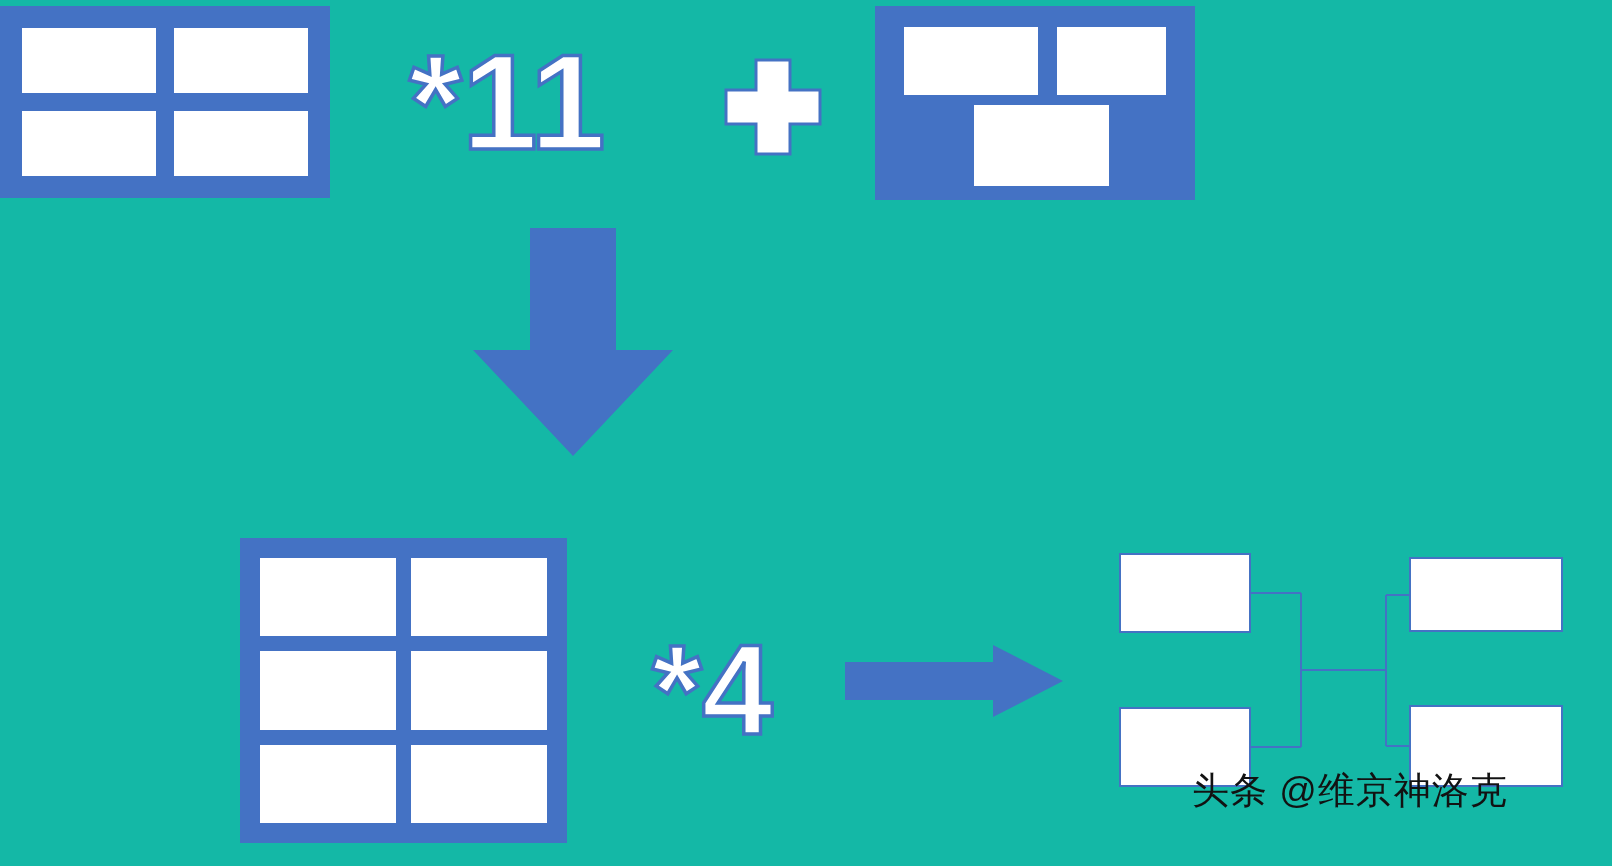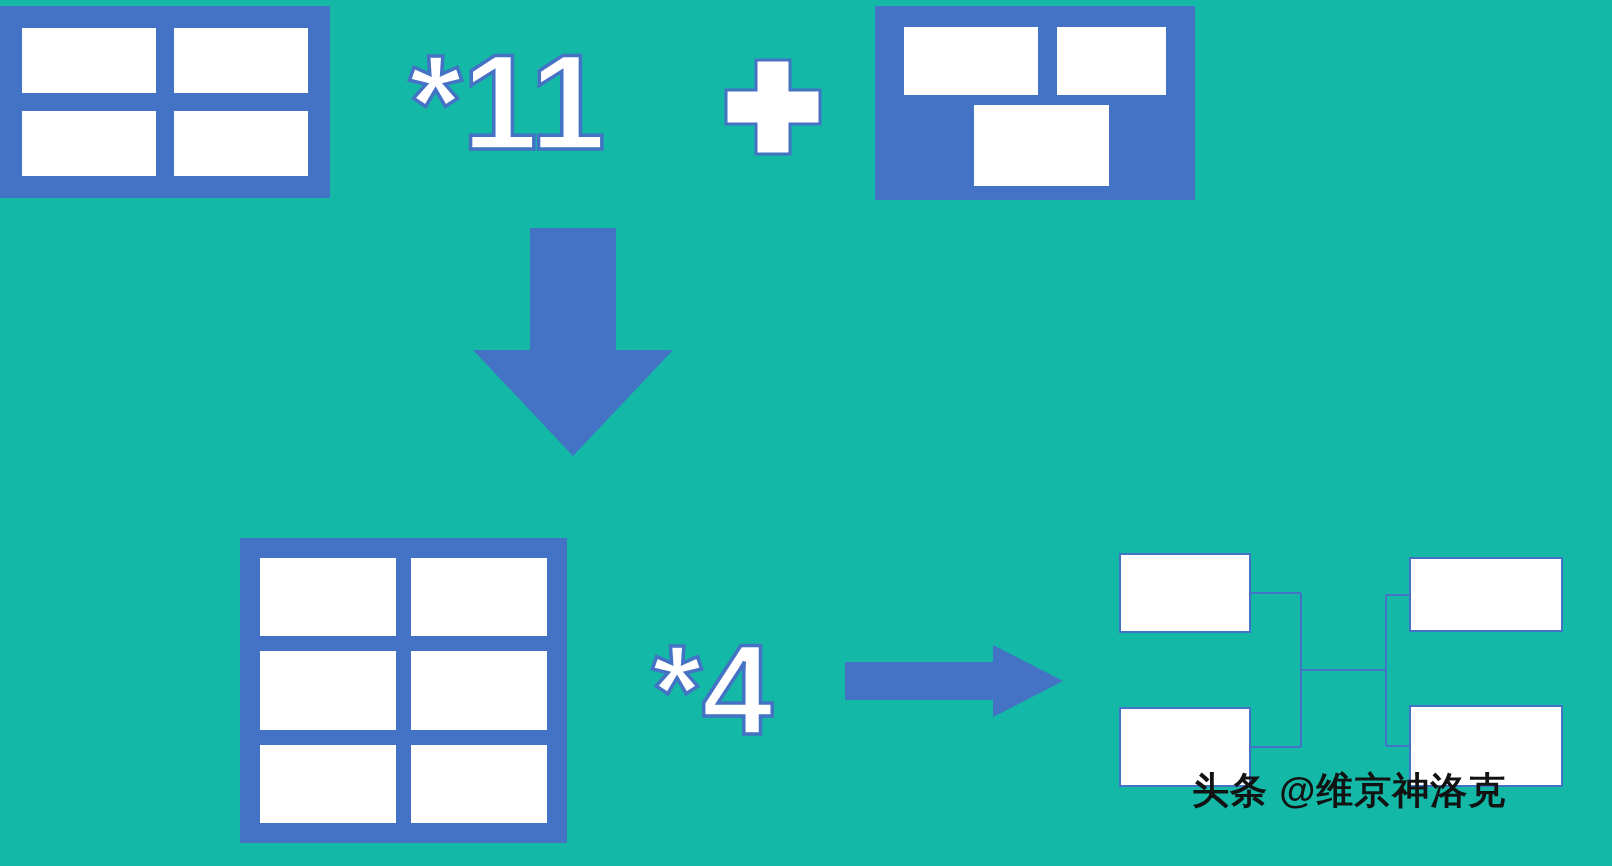--- a/index.html
+++ b/index.html
@@ -50,21 +50,21 @@
   .block-3cell .c1 { left: 9%;  top: 11%; width: 42%; height: 35%; }
   .block-3cell .c2 { left: 57%; top: 11%; width: 34%; height: 35%; }
   .block-3cell .c3 { left: 31%; top: 51%; width: 42%; height: 42%; }
 
   .abs { position: absolute; }
 
   .watermark {
     position: absolute;
     left: 1192px; top: 766px;
     font-size: 37px;
-    font-weight: bold;
+    font-weight: normal;
     color: #121212;
     letter-spacing: 1px;
     white-space: nowrap;
   }
 </style>
 </head>
 <body>
 
 <div class="stage">
 

